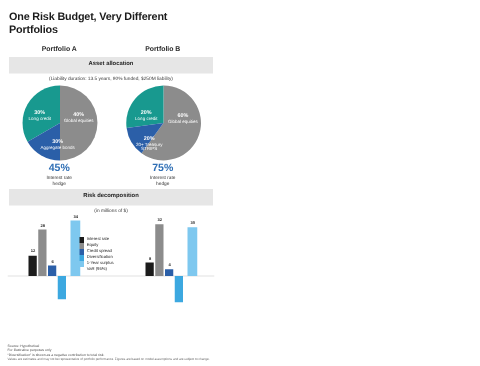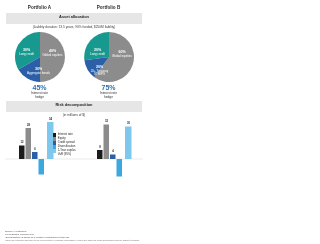--- a/index.html
+++ b/index.html
@@ -104,20 +104,21 @@
     right:5px;
   }
   .fn { font-size:2.3px; color:#4a4a4a; line-height:2.9px; }
   .fn.small { font-size:2.1px; color:#6a6a6a; }
 </style>
 </head>
 <body>
 
 <div class="page">
 
+  <div class="title">One Risk Budget, Very Different Portfolios</div>
 
   <div class="portfolio-heads">
     <div class="portfolio-head">Portfolio A</div>
     <div class="portfolio-head">Portfolio B</div>
   </div>
 
   <div class="section-band">
     <div class="band-title">Asset allocation</div>
   </div>
   <div class="section-sub">(Liability duration: 13.5 years, 90% funded, $250M liability)</div>

